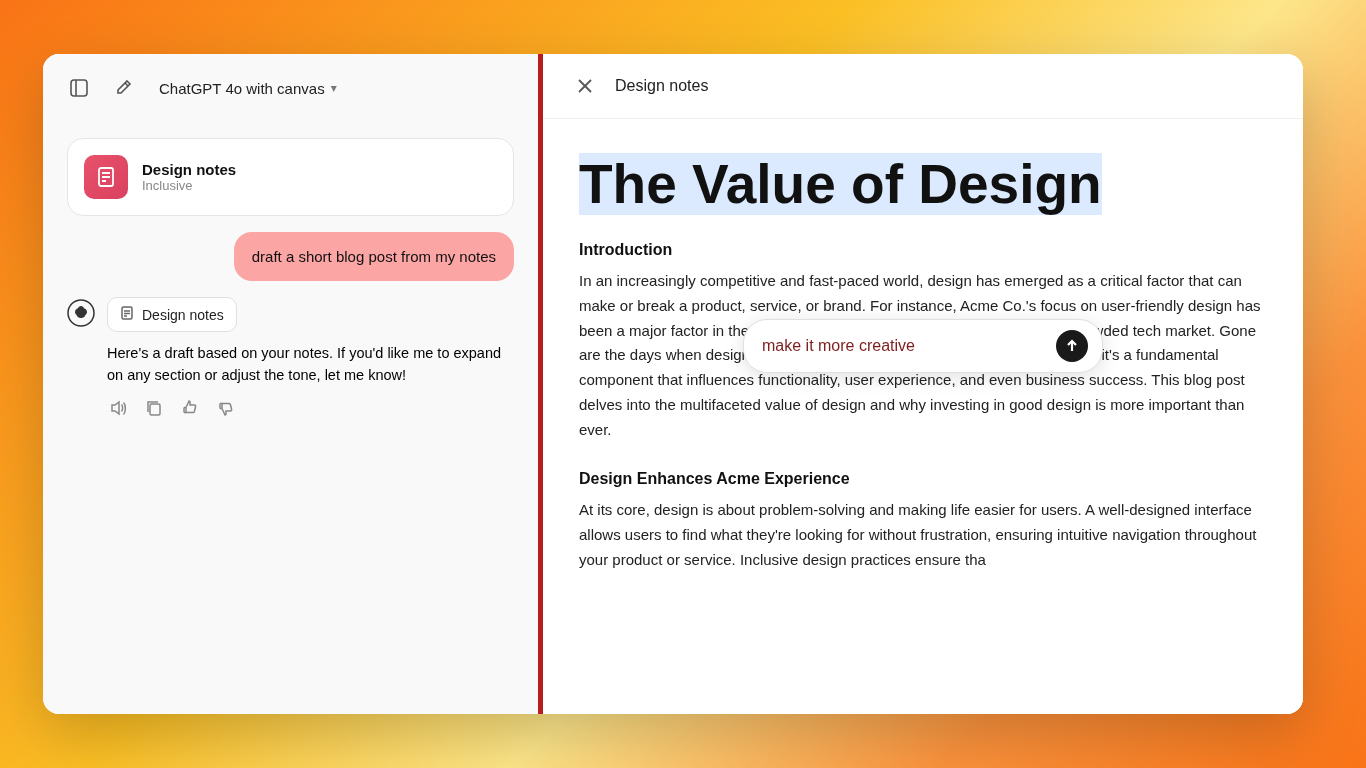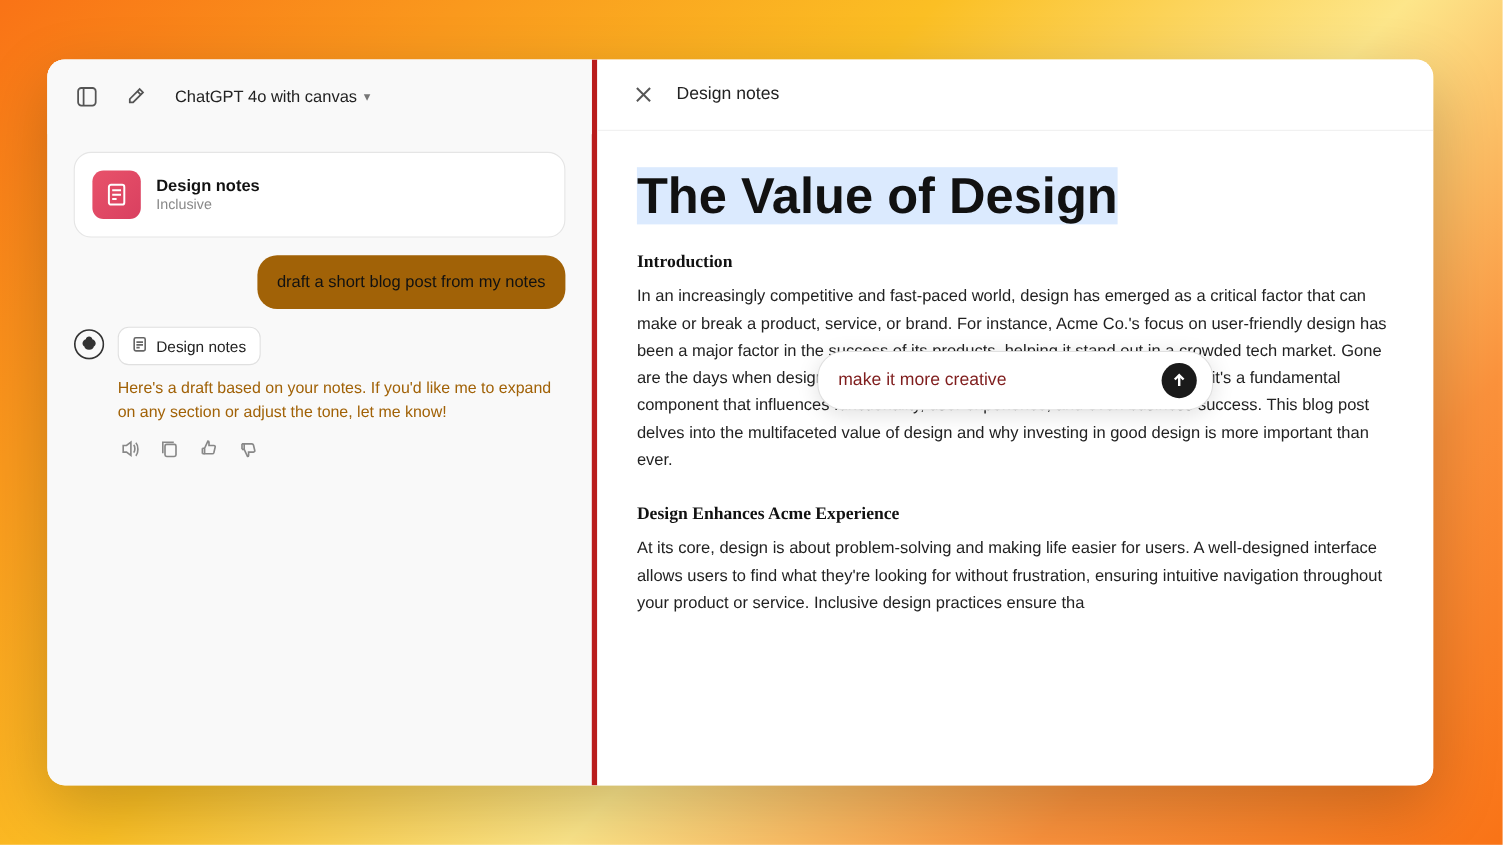--- a/index.html
+++ b/index.html
@@ -119,21 +119,21 @@
       color: #111;
     }
 
     .design-notes-text .subtitle {
       font-size: 13px;
       color: #888;
     }
 
     
     .user-bubble {
-      background: #a16207;
+      background: #fca5a5;
       border-radius: 18px;
       padding: 14px 18px;
       font-size: 15px;
       color: #111;
       max-width: 300px;
       align-self: flex-end;
       line-height: 1.4;
     }
 
     
@@ -174,21 +174,21 @@
       width: fit-content;
     }
 
     .doc-pill-icon {
       color: #666;
       font-size: 14px;
     }
 
     .assistant-text {
       font-size: 14.5px;
-      color: #a16207;
+      color: #000000;
       line-height: 1.55;
     }
 
     .action-buttons {
       display: flex;
       gap: 14px;
       align-items: center;
     }
 
     .action-btn {
@@ -285,38 +285,37 @@
       color: white;
       font-size: 16px;
       flex-shrink: 0;
     }
 
     .doc-section-title {
       font-size: 16px;
       font-weight: 700;
       color: #111;
       margin-bottom: 10px;
-      font-family: Liberation Serif, serif;
     }
 
     .doc-body {
       font-size: 15px;
       color: #222;
       line-height: 1.65;
       margin-bottom: 28px;
     }
 
     
     .heading-area {
       margin-bottom: 24px;
     }
 
     .heading-highlight {
       background: #dbeafe;
-      font-size: 46px;
+      font-size: 55px;
       font-weight: 800;
       color: #111;
       line-height: 1.2;
       display: inline;
     }
 
     
     .right-content::-webkit-scrollbar { width: 0; }
     .chat-area::-webkit-scrollbar { width: 0; }
   </style>

